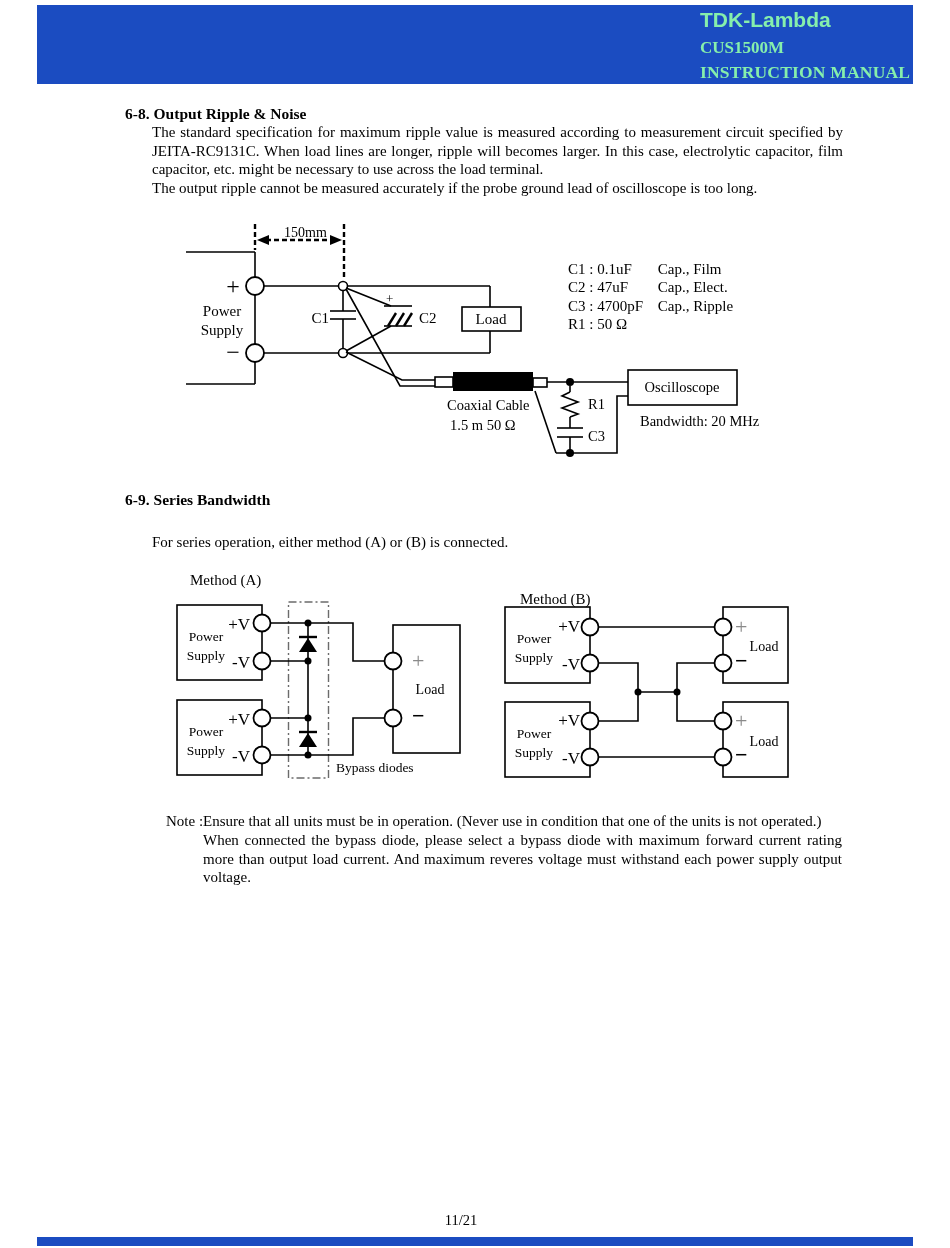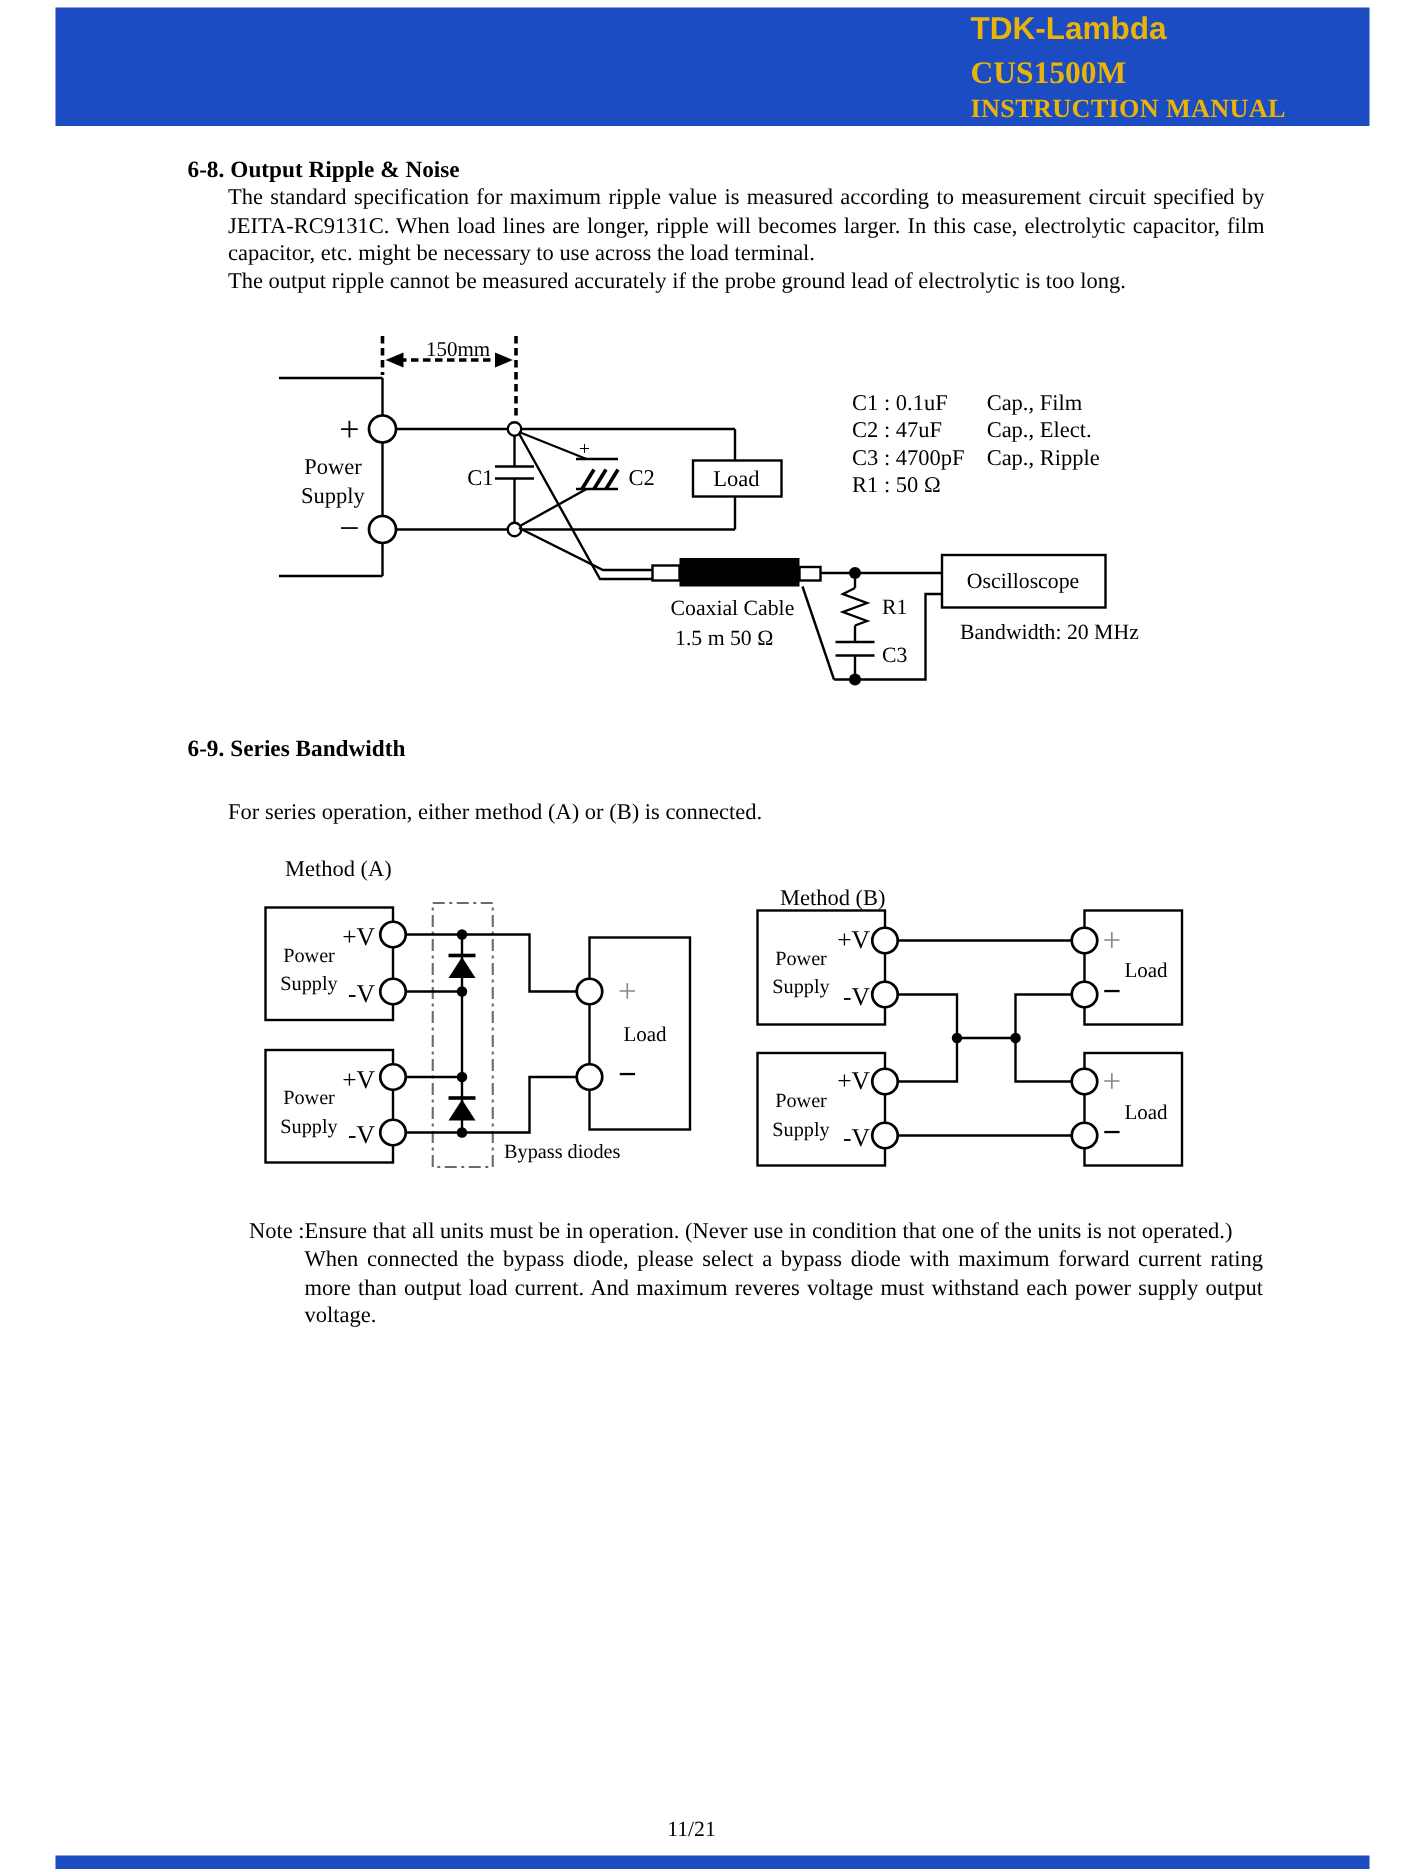--- a/index.html
+++ b/index.html
@@ -4,23 +4,23 @@
 <style>
   html,body{margin:0;padding:0;background:#e8e8e8;}
   .page{
     position:relative;width:950px;height:1248px;background:#ffffff;
     font-family:"Liberation Serif",serif;color:#000;overflow:hidden;
     margin:0 auto;
   }
   .abs{position:absolute;}
   
   .header-bar{left:37px;top:5px;width:876px;height:79px;background:#1b4cc1;}
-  .header-text{position:absolute;left:610px;top:2px;color:#eab308;}
+  .header-text{position:absolute;left:663px;top:2px;color:#86efac;}
   .brand{font-family:"Liberation Sans",sans-serif;font-weight:bold;font-size:21px;line-height:25px;}
-  .model{font-family:"Liberation Serif",serif;font-weight:bold;font-size:21px;line-height:20px;margin-top:6px;}
+  .model{font-family:"Liberation Serif",serif;font-weight:bold;font-size:17px;line-height:20px;margin-top:6px;}
   .doc-title{font-family:"Liberation Serif",serif;font-weight:bold;font-size:17.5px;line-height:21px;margin-top:4px;letter-spacing:.2px;}
   
   .sec-head{display:flex;gap:4px;font-weight:bold;font-size:15.5px;line-height:18px;}
   .body-text{font-size:15px;line-height:18.7px;}
   .just{text-align:justify;}
   
   .comp-row{font-size:15px;line-height:18.4px;white-space:nowrap;}
   .comp-name{display:inline-block;width:86px;}
   
   .note-label{font-size:15px;line-height:18.8px;}
@@ -239,21 +239,21 @@
       <div class="model">CUS1500M</div>
       <div class="doc-title">INSTRUCTION MANUAL</div>
     </div>
   </div>
 
   <div class="abs sec-head txtlayer" style="left:125px;top:105px;">
     <span>6-8.</span>
     <span>Output Ripple &amp; Noise</span>
   </div>
   <div class="abs body-text just txtlayer" style="left:152px;top:123px;width:691px;">The standard specification for maximum ripple value is measured according to measurement circuit specified by JEITA-RC9131C. When load lines are longer, ripple will becomes larger. In this case, electrolytic capacitor, film capacitor, etc. might be necessary to use across the load terminal.</div>
-  <div class="abs body-text txtlayer" style="left:152px;top:179px;width:720px;">The output ripple cannot be measured accurately if the probe ground lead of electrolytic is too long.</div>
+  <div class="abs body-text txtlayer" style="left:152px;top:179px;width:720px;">The output ripple cannot be measured accurately if the probe ground lead of oscilloscope is too long.</div>
 
   <div class="abs txtlayer" style="left:568px;top:260px;">
     <div class="comp-row">
       <span class="comp-name">C1 : 0.1uF</span>
       <span>Cap., Film</span>
     </div>
     <div class="comp-row">
       <span class="comp-name">C2 : 47uF</span>
       <span>Cap., Elect.</span>
     </div>

